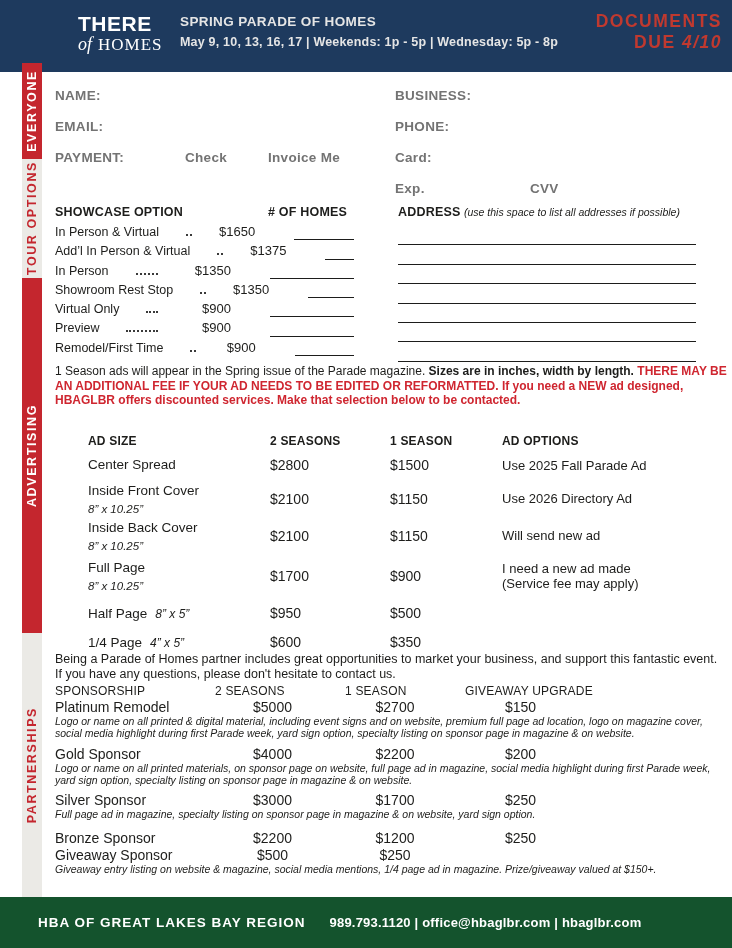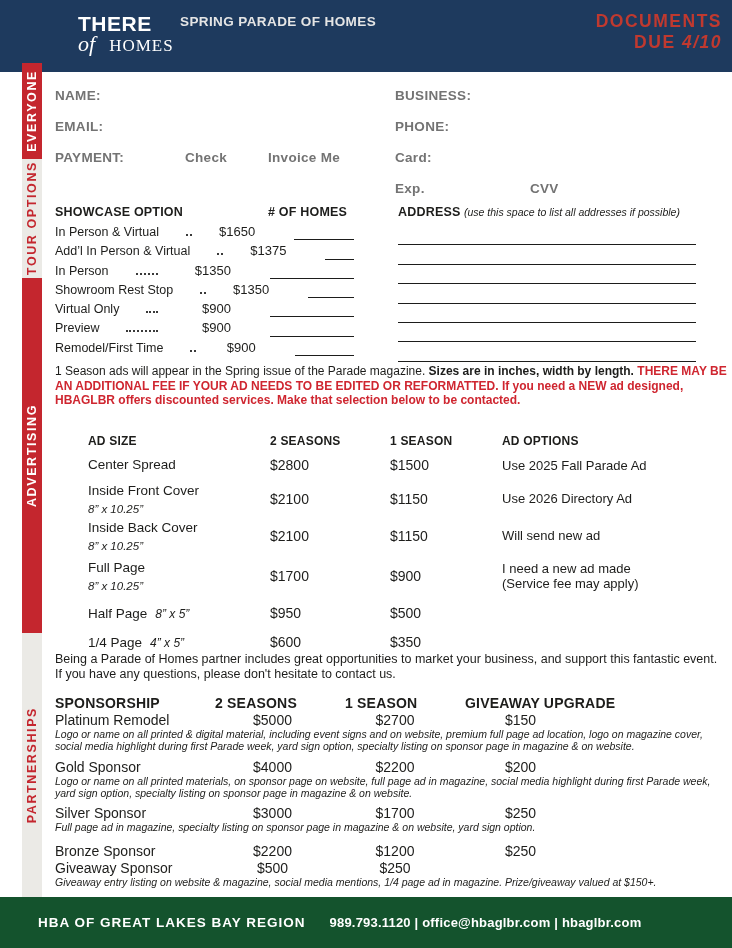--- a/index.html
+++ b/index.html
@@ -8,21 +8,21 @@
   .page { position:relative; width:732px; height:948px; background:#fff; overflow:hidden; }
 
   
   .header { position:absolute; top:0; left:0; width:732px; height:72px; background:#1e3a5e; }
   .logo { position:absolute; left:14px; top:7px; width:56px; text-align:center; color:#fff; }
   .logo-hba { font-weight:bold; font-size:20px; letter-spacing:1px; line-height:18px; margin-top:-3px; }
   .logo-sub { font-size:3.5px; line-height:4px; letter-spacing:.4px; color:#c9d2de; }
   .wordmark { position:absolute; left:78px; top:13px; color:#fff; }
   .wm1 { font-weight:bold; font-size:21px; letter-spacing:.5px; line-height:22px; }
   .wm2 { font-family:"Liberation Serif", serif; font-size:17px; line-height:18px; letter-spacing:1px; }
-  .wm2 .of { font-style:italic; font-size:22px; letter-spacing:0; margin-right:14px; }
+  .wm2 .of { font-style:italic; font-size:18px; letter-spacing:0; margin-right:6px; }
   .title-block { position:absolute; left:180px; top:14px; color:#e5e5e5; }
   .title-line { font-weight:bold; font-size:13.5px; letter-spacing:.4px; }
   .date-line { font-weight:bold; font-size:12.5px; margin-top:6px; letter-spacing:.2px; }
   .due { position:absolute; right:10px; top:11px; text-align:right; color:#c0392f; font-weight:bold; font-size:17.5px; letter-spacing:1.5px; line-height:21px; }
   .due .ital { font-style:italic; }
 
   
   .rail { position:absolute; left:22px; width:20px; display:flex; align-items:center; justify-content:center; }
   .rail span { writing-mode:vertical-rl; transform:rotate(180deg); font-weight:bold; font-size:12.5px; letter-spacing:1.6px; white-space:nowrap; }
   .rail-red { background:#c4262e; color:#fff; }
@@ -61,21 +61,21 @@
   .ad-dim { font-style:italic; font-size:11.5px; line-height:13px; }
   .ad-dim-inline { font-style:italic; font-size:12px; margin-left:8px; }
   .ad-price { font-size:14px; }
   .ad-opt { font-size:13px; line-height:15px; }
   .r1{height:30px;} .r2{height:37px;} .r3{height:37px;} .r4{height:44px;} .r5{height:30px;} .r6{height:28px;}
 
   
   .part { position:absolute; left:55px; top:652px; width:672px; }
   .part-intro { font-size:12.5px; line-height:14.6px; }
   .sp-hrow, .sp-row { display:grid; grid-template-columns:160px 115px 130px 1fr; align-items:baseline; }
-  .sp-hrow { margin-top:14px; font-weight:bold; font-size:14px; letter-spacing:.2px; }
+  .sp-hrow { margin-top:3px; font-weight:normal; font-size:12px; letter-spacing:.2px; }
   .sp-row { margin-top:1px; }
   .sp-name { font-size:14px; }
   .sp-price { font-size:14px; text-align:center; }
   .sp-price-last { font-size:14px; padding-left:45px; }
   .sp-desc { font-style:italic; font-size:10.5px; line-height:11.8px; margin:1px 0 6px 0; }
 
   
   .footer { position:absolute; left:0; top:897px; width:732px; height:51px; background:#14532d; color:#fff; display:flex; align-items:center; padding-left:38px; gap:24px; }
   .footer .f1 { font-weight:bold; font-size:13.5px; letter-spacing:1px; }
   .footer .f2 { font-weight:bold; font-size:13px; letter-spacing:.2px; }
@@ -85,20 +85,21 @@
 
 <div class="page">
 
   <div class="header">
     <div class="wordmark">
       <div class="wm1">THERE</div>
       <div class="wm2"><span class="of">of</span><span>HOMES</span></div>
     </div>
     <div class="title-block">
       <div class="title-line">SPRING PARADE OF HOMES</div>
+      <div class="date-line">May 9, 10, 13, 16, 17 | Weekends: 1p - 5p | Wednesday: 5p - 8p</div>
     </div>
     <div class="due">
       <div>DOCUMENTS</div>
       <div><span>DUE</span> <span class="ital">4/10</span></div>
     </div>
   </div>
 
   <div class="rail rail-red rail-everyone">
       <span>EVERYONE</span>
     </div>

